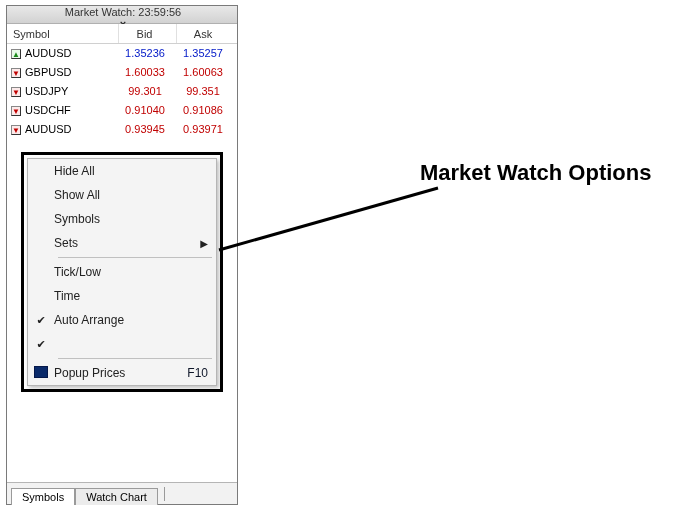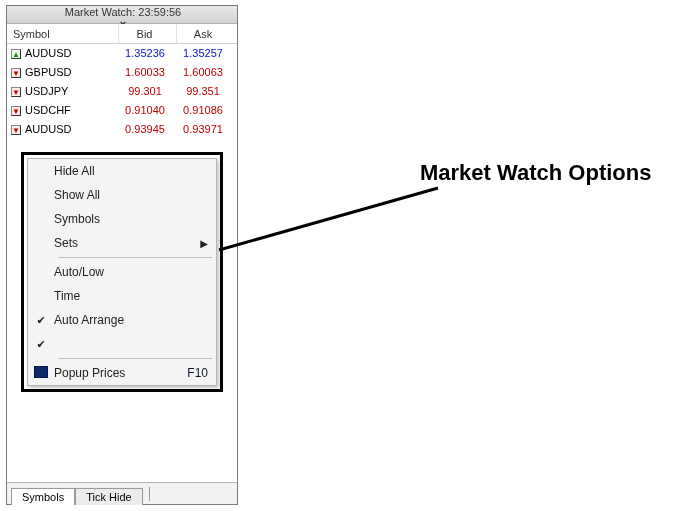--- a/index.html
+++ b/index.html
@@ -271,21 +271,21 @@
         <span class="lbl">Symbols</span>
       </div>
       <div class="ctx-item">
         <span class="gutter"></span>
         <span class="lbl">Sets</span>
         <span class="sub-arrow">▶</span>
       </div>
       <div class="ctx-sep"></div>
       <div class="ctx-item">
         <span class="gutter"></span>
-        <span class="lbl">Auto/Low</span>
+        <span class="lbl">Tick/Low</span>
       </div>
       <div class="ctx-item">
         <span class="gutter"></span>
         <span class="lbl">Time</span>
       </div>
       <div class="ctx-item">
         <span class="gutter check">✔</span>
         <span class="lbl">Auto Arrange</span>
       </div>
       <div class="ctx-item">
@@ -295,21 +295,21 @@
       <div class="ctx-item">
         <span class="gutter"><span class="popup-ico"></span></span>
         <span class="lbl">Popup Prices</span>
         <span class="shortcut">F10</span>
       </div>
     </div>
   </div>
 
   <div class="tabbar">
     <div class="tab active">Symbols</div>
-    <div class="tab">Tick Hide</div>
+    <div class="tab">Watch Chart</div>
     <div class="tab-sep"></div>
   </div>
 </div>
 
 <svg class="anno-line">
   <line x1="219" y1="250" x2="438" y2="188" stroke="#000" stroke-width="3"></line>
 </svg>
 <div class="anno-label">Market Watch Options</div>
 
 </body></html>

